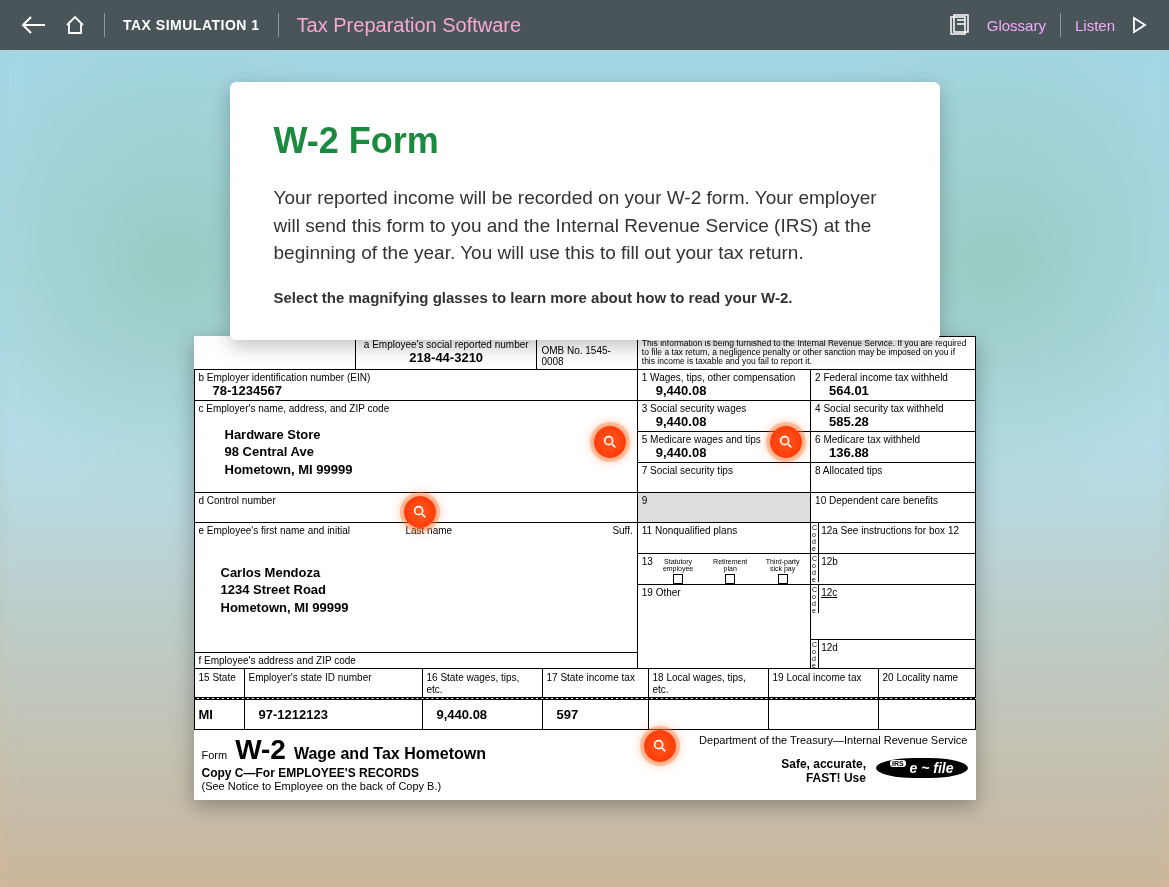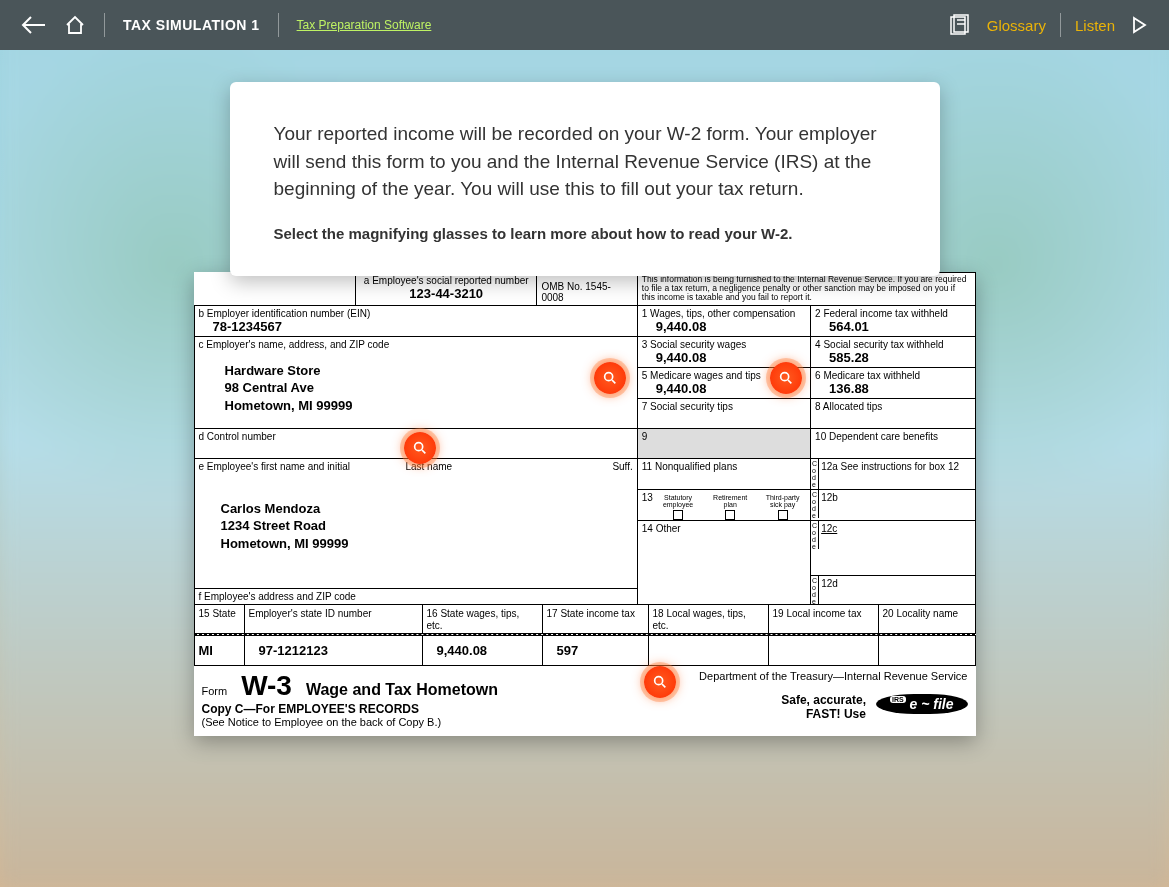--- a/index.html
+++ b/index.html
@@ -26,22 +26,22 @@
   align-items: center;
   padding: 0 20px;
   color: #fff;
   z-index: 10;
 }
 .topbar .left { display: flex; align-items: center; gap: 18px; }
 .topbar .right { margin-left: auto; display: flex; align-items: center; gap: 14px; }
 .icon-btn { cursor: pointer; display:flex; align-items:center; justify-content:center; }
 .divider { width:1px; height:24px; background:rgba(255,255,255,0.4); }
 .topbar .title { font-weight:700; font-size:14px; letter-spacing:0.5px; }
-.topbar .subtitle { font-size:12px; color:#bef264;text-decoration:underline; }
-.topbar .link { font-size:15px; cursor:pointer; color:#eab308; }
+.topbar .subtitle { font-size:20px; color:#f9a8d4; }
+.topbar .link { font-size:15px; cursor:pointer; color:#f0abfc; }
 
 .card {
   position: relative;
   z-index: 5;
   background: #fff;
   width: 710px;
   margin: 32px auto 0;
   border-radius: 6px;
   padding: 38px 44px 34px;
   box-shadow: 0 6px 20px rgba(0,0,0,0.25);
@@ -62,21 +62,21 @@
   box-shadow: 0 6px 20px rgba(0,0,0,0.3);
 }
 .w2 table { border-collapse: collapse; width:100%; }
 .w2 td { border:1px solid #000; vertical-align:top; padding:2px 4px; position:relative; }
 .w2 .lbl { font-size:10px; }
 .w2 .val { font-weight:700; font-size:13px; padding-left:14px; }
 .w2 .valc { font-weight:700; font-size:13px; text-align:center; }
 .w2 .small { font-size:8.5px; line-height:1.1; }
 .w2 .tiny { font-size:7px; }
 .w2 .foot { padding:4px 8px 8px; }
-.w2 .foot .formline { display:flex; align-items:baseline; gap:14px; }
+.w2 .foot .formline { display:flex; align-items:baseline; gap:8px; }
 .w2 .foot .big { font-size:28px; font-weight:900; }
 .w2 .foot .med { font-size:16px; font-weight:700; }
 .w2 .dashed { border-top:1px dashed #000; height:0; }
 .w2 .chk { display:inline-block; width:10px; height:10px; border:1px solid #000; vertical-align:middle; }
 .w2 .b13 { display:flex; gap:10px; padding-top:2px; }
 .w2 .b13 > div { text-align:center; }
 
 .mag {
   position:absolute;
   width:32px; height:32px;
@@ -132,32 +132,33 @@
     <span class="link">Listen</span>
     <span class="icon-btn">
       <svg width="20" height="20" viewBox="0 0 20 20" fill="none" stroke="#fff" stroke-width="1.8">
           <path d="M5 3 L16 10 L5 17 Z"></path>
         </svg>
     </span>
   </div>
 </div>
 
 <div class="card">
+  <h1>W-2 Form</h1>
   <p class="body">Your reported income will be recorded on your W-2 form. Your employer will send this form to you and the Internal Revenue Service (IRS) at the beginning of the year. You will use this to fill out your tax return.</p>
   <p class="instr">Select the magnifying glasses to learn more about how to read your W-2.</p>
 </div>
 
 <div class="w2">
 <table>
 <tbody>
         <tr>
   <td style="width:170px; border-right:none; border-top:none; border-left:none;"></td>
   <td style="width:188px;">
     <div class="lbl" style="text-align:center">a  Employee's social reported number</div>
-    <div class="valc">123-44-3210</div>
+    <div class="valc">218-44-3210</div>
   </td>
   <td style="width:104px; vertical-align:bottom;">
             <div class="lbl">OMB No. 1545-0008</div>
           </td>
   <td colspan="2" class="small" style="width:320px;">This information is being furnished to the Internal Revenue Service. If you are required to file a tax return, a negligence penalty or other sanction may be imposed on you if this income is taxable and you fail to report it.</td>
 </tr>
 <tr>
   <td colspan="3">
     <div class="lbl">b  Employer identification number (EIN)</div>
     <div class="val">78-1234567</div>
@@ -255,21 +256,21 @@
   </td>
   <td style="padding:0;">
             <div style="display:flex; height:28px;">
               <span class="tiny" style="border-right:1px solid #000; padding:1px;">C<br>o<br>d<br>e</span>
               <span class="lbl" style="padding:2px;">12b</span>
             </div>
           </td>
 </tr>
 <tr>
   <td rowspan="2">
-            <div class="lbl">14  Other</div>
+            <div class="lbl">19  Other</div>
           </td>
   <td style="padding:0;">
             <div style="display:flex; height:28px;">
               <span class="tiny" style="border-right:1px solid #000; padding:1px;">C<br>o<br>d<br>e</span>
               <span class="lbl" style="padding:2px;text-decoration:underline;">12c</span>
             </div>
           </td>
 </tr>
 <tr>
   <td style="padding:0;">
@@ -308,21 +309,21 @@
           <td></td>
 </tr>
 </tbody>
     </table>
 
 <div class="foot">
   <div style="display:flex; justify-content:space-between; align-items:flex-start;">
     <div>
       <div class="formline">
         <span style="font-size:11px;">Form</span>
-        <span class="big">W-3</span>
+        <span class="big">W-2</span>
         <span class="med">Wage and Tax Hometown</span>
       </div>
       <div style="font-size:12px; font-weight:700;">Copy C—For EMPLOYEE'S RECORDS</div>
       <div style="font-size:11px;">(See Notice to Employee on the back of Copy B.)</div>
     </div>
     <div style="text-align:right;">
       <div style="font-size:11px;">Department of the Treasury—Internal Revenue Service</div>
       <div style="display:flex; align-items:center; justify-content:flex-end; gap:10px; margin-top:4px;">
         <div style="font-size:12px; font-weight:700; text-align:right; line-height:1.1;margin-top:8px;">
           <div>Safe, accurate,</div>

